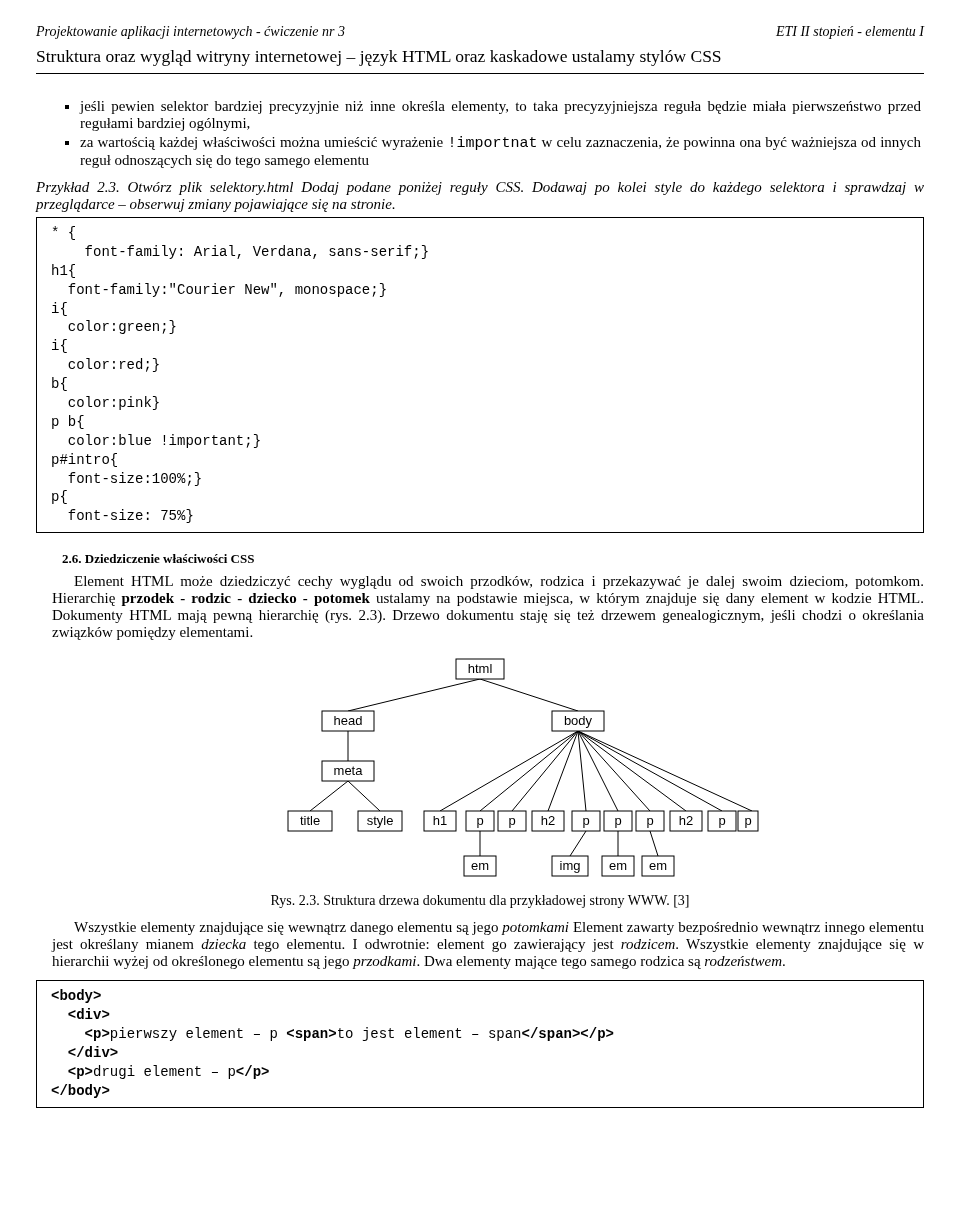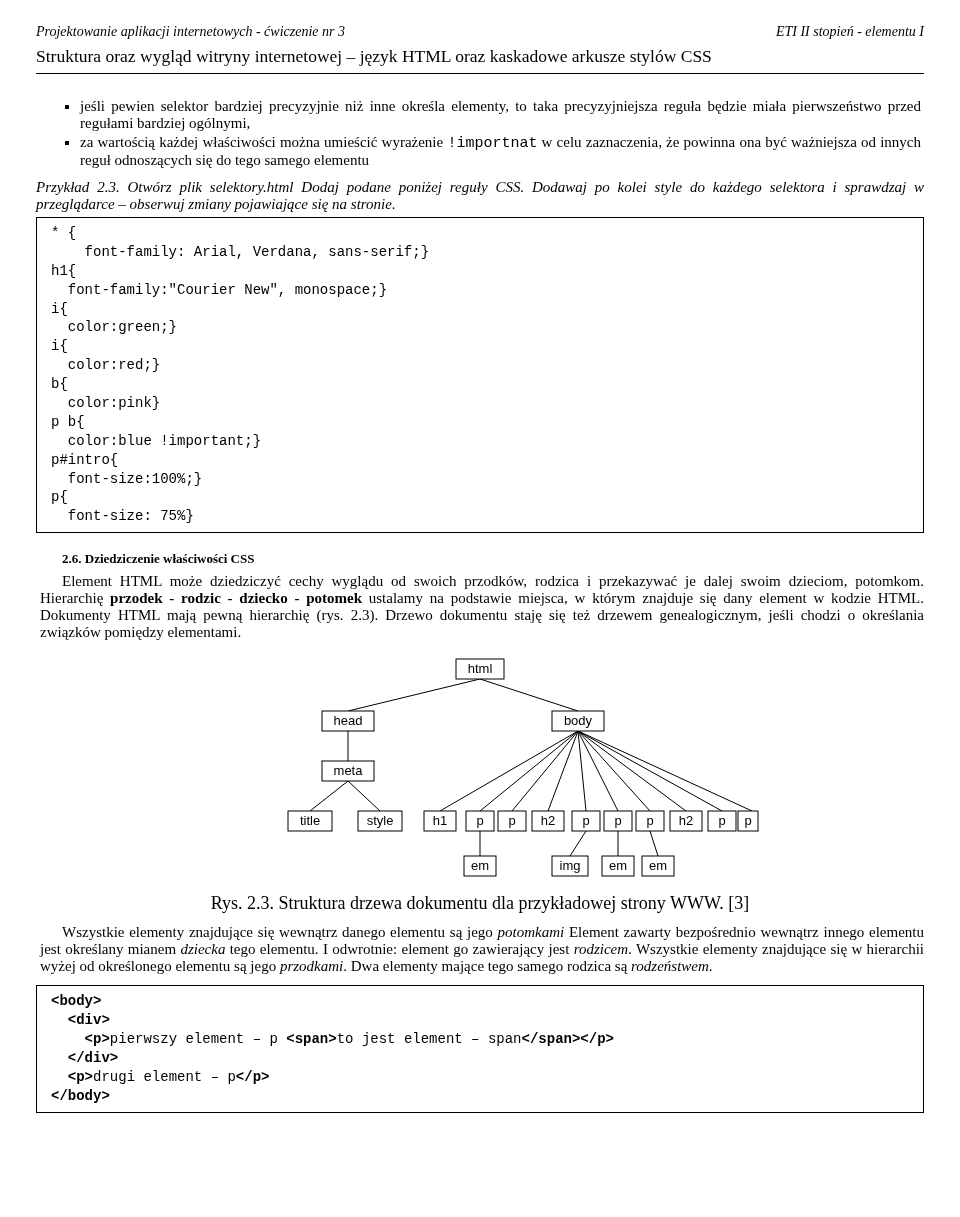--- a/index.html
+++ b/index.html
@@ -45,36 +45,36 @@
   .codebox {
     border: 1px solid #000;
     padding: 6px 10px 6px 14px;
     font-family: "Courier New", monospace;
     font-size: 14px;
     white-space: pre;
     line-height: 1.35;
     margin: 4px 0 18px 0;
   }
   .h26 { font-weight: bold; margin: 6px 0 6px 26px; font-size: 13px; }
-  p.body { text-align: justify; margin: 6px 0 10px 4px; text-indent: 22px; }
+  p.body { text-align: justify; margin: 6px 0 10px 16px; text-indent: 22px; }
   .figwrap { text-align: center; margin: 8px 0 8px 0; }
-  .figcap { text-align: center; font-size: 18px; margin: 6px 0 10px 0; }
+  .figcap { text-align: center; font-size: 14px; margin: 6px 0 10px 0; }
   svg.tree { width: 560px; height: 230px; }
   .node { fill: #fff; stroke: #000; stroke-width: 1; }
   .nodetxt { font-family: Arial, sans-serif; font-size: 13px; text-anchor: middle; dominant-baseline: middle; }
   .edge { stroke: #000; stroke-width: 1; fill: none; }
 </style>
 </head>
 <body>
 
 <div class="hdr">
   <span>Projektowanie aplikacji internetowych  - ćwiczenie nr 3</span>
   <span>ETI II stopień - elementu I</span>
 </div>
-<div class="title">Struktura oraz wygląd witryny internetowej – język HTML oraz kaskadowe arkusze stylów CSS</div>
+<div class="title">Struktura oraz wygląd witryny internetowej – język HTML oraz kaskadowe ustalamy stylów CSS</div>
 <hr class="rule">
 
 <ul class="sq">
   <li>jeśli pewien selektor bardziej precyzyjnie niż inne określa elementy, to taka precyzyjniejsza reguła będzie miała pierwszeństwo przed regułami bardziej ogólnymi,</li>
   <li>
     <span>za wartością każdej właściwości można umieścić wyrażenie </span><span class="codeinline">!importnat</span><span> w celu zaznaczenia, że powinna ona być ważniejsza od innych reguł odnoszących się do tego samego elementu</span>
   </li>
 </ul>
 
 <p class="example-label">

